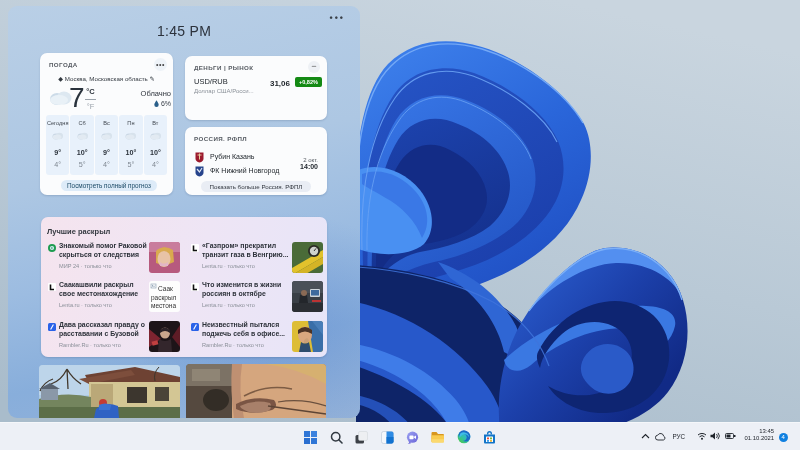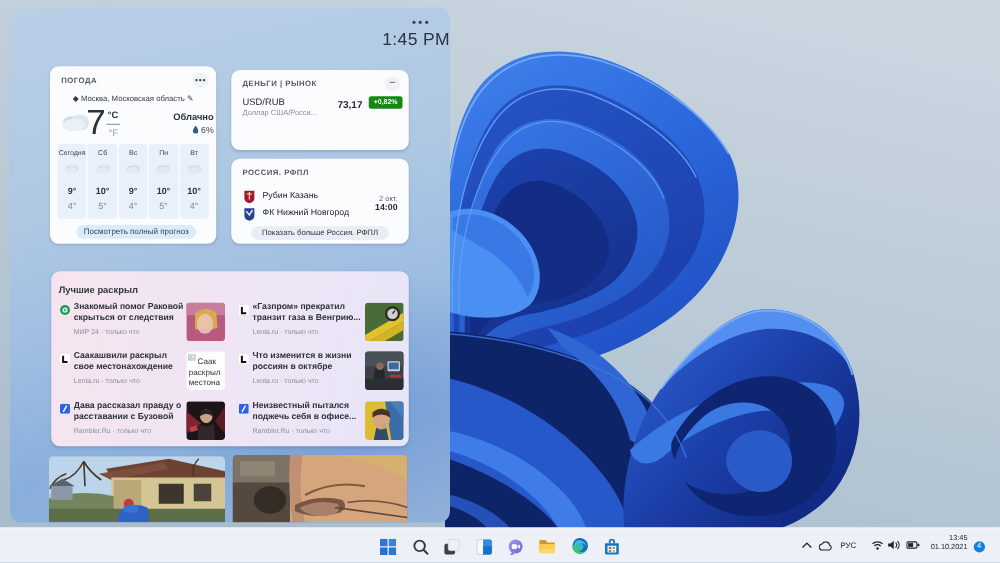--- a/index.html
+++ b/index.html
@@ -3,35 +3,35 @@
 <meta charset="utf-8">
 <style>
 *{margin:0;padding:0;box-sizing:border-box}
 html,body{width:800px;height:450px;overflow:hidden;font-family:"Liberation Sans",sans-serif}
 #screen{position:absolute;left:0;top:0;width:800px;height:450px;background:#b9c9d6;overflow:hidden}
 #wall{position:absolute;left:0;top:0}
 #panel{position:absolute;left:8px;top:6px;width:352px;height:412px;border-radius:9px;overflow:hidden;
  background:linear-gradient(168deg,#b9cfe6 0%,#adc7e3 38%,#9cbce1 60%,#88aedb 80%,#94b2d9 100%)}
 #panelglow{position:absolute;left:0;top:0;width:100%;height:100%;
  background:radial-gradient(ellipse 60% 40% at 78% 78%, rgba(83,128,205,0.38), rgba(83,128,205,0) 70%)}
-#ptime{position:absolute;left:0;top:17px;width:100%;text-align:right;font-size:14px;color:#2c323c;letter-spacing:.3px}
+#ptime{position:absolute;left:0;top:17px;width:100%;text-align:center;font-size:14px;color:#2c323c;letter-spacing:.3px}
 #pdots{position:absolute;right:15px;top:7px;color:#3a4048;font-size:9px;letter-spacing:2px;font-weight:bold}
 .card{position:absolute;background:#fbfcfd;border-radius:7px;box-shadow:0 1px 2px rgba(30,50,90,.18)}
 .chead{position:absolute;left:9px;top:8px;font-size:6.2px;font-weight:bold;color:#565b62;letter-spacing:.4px}
 
 #wcard{left:32px;top:47px;width:133px;height:142px}
 #wdots{position:absolute;right:6px;top:5px;width:13px;height:13px;border-radius:50%;background:#eef3f8;color:#444;font-size:7px;text-align:center;line-height:13px;letter-spacing:.5px}
 #wloc{position:absolute;left:0;top:22px;width:100%;text-align:center;font-size:6.2px;color:#333940}
 #wcur{position:absolute;left:0;top:32px;width:100%;height:42px}
 #wtemp{position:absolute;left:29px;top:-3px;font-size:28px;color:#29323c;letter-spacing:-1px}
 #wunits{position:absolute;left:44px;top:2px;width:13px;text-align:center}
 #wunits .c{font-size:7.5px;font-weight:bold;color:#2b323b}
 #wunits .sep{height:1px;background:#9aa2aa;margin:2.5px 1px}
 #wunits .f{font-size:7.5px;color:#9aa2ab}
-#wcond{position:absolute;right:2px;top:4px;font-size:7.5px;font-weight:bold;color:#2d333c;text-align:center}
+#wcond{position:absolute;right:2px;top:4px;font-size:7.5px;font-weight:normal;color:#2d333c;text-align:center}
 #wprec{position:absolute;right:2px;top:15px;font-size:7px;color:#39404a;text-align:right}
 #wdays{position:absolute;left:6px;top:62px;width:121px;height:60px;display:flex;gap:1px}
 .wday{flex:1;background:#e8f1fb;border-radius:3px;text-align:center;position:relative}
 .wday .dn{font-size:5.6px;color:#40474f;margin-top:5px}
 .wday .hi{position:absolute;left:0;top:33px;width:100%;font-size:7.2px;font-weight:bold;color:#2c333c}
 .wday .lo{position:absolute;left:0;top:45px;width:100%;font-size:7.2px;color:#7e8791}
 #wlink{position:absolute;left:21px;top:127px;width:96px;height:11px;background:#ddebf8;border-radius:5.5px;
  font-size:6.4px;color:#1b4a66;text-align:center;line-height:11px}
 
 #mcard{left:177px;top:50px;width:142px;height:64px}
@@ -180,21 +180,21 @@
             </svg><div class="hi">10°</div><div class="lo">4°</div></div>
     </div>
     <div id="wlink">Посмотреть полный прогноз</div>
   </div>
   <div class="card" id="mcard">
     <div class="chead">ДЕНЬГИ | РЫНОК</div>
     <div id="mminus">−</div>
     <div class="mrow" style="top:21px">
       <div class="tk">USD/RUB</div>
           <div class="nm">Доллар США/Росси...</div>
-      <div class="val">73,17</div>
+      <div class="val">31,06</div>
           <div class="bdg">+0,82%</div>
     </div>
   </div>
   <div class="card" id="scard">
     <div class="chead">РОССИЯ. РФПЛ</div>
     <div class="team" style="top:26px">
       <svg class="crest" width="9" height="11" viewBox="0 0 9 11">
             <path d="M0.5 0.5 h8 v6 q0 3 -4 4 q-4 -1 -4 -4 z" fill="#9c1b2e"></path>
             <path d="M2.5 3 h4 M4.5 1.5 v6" stroke="#e8cfa0" stroke-width="1" fill="none"></path>
           </svg>

